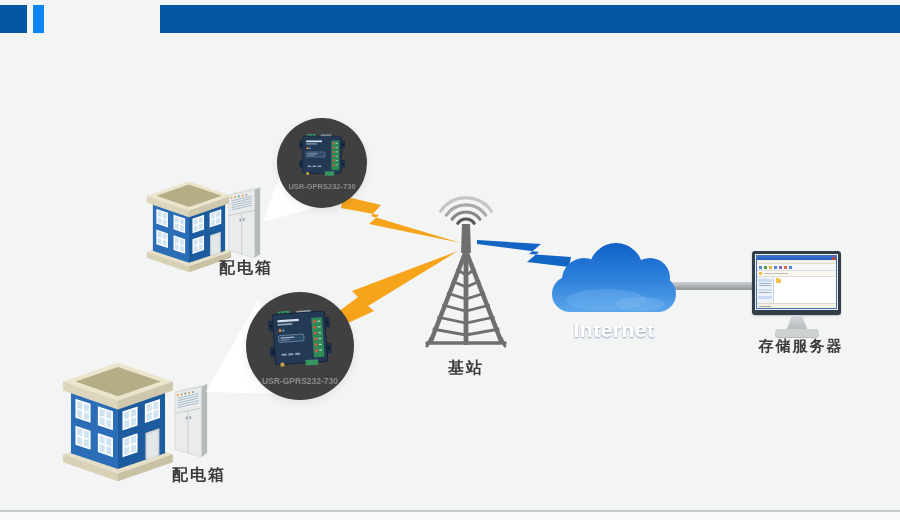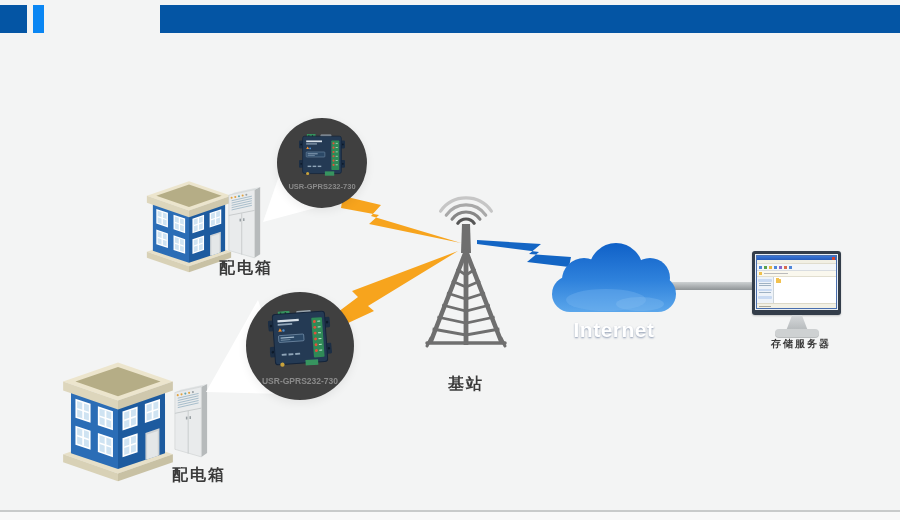--- a/index.html
+++ b/index.html
@@ -186,21 +186,21 @@
     <path d="M28.3,22.2 A24,24 0 0 1 67.7,22.2" fill="none" stroke="#a9a9a9" stroke-width="3.2" stroke-linecap="round"></path>
     <path d="M22.6,18.2 A31,31 0 0 1 73.4,18.2" fill="none" stroke="#c6c6c6" stroke-width="3.2" stroke-linecap="round"></path>
   </g>
   <polygon points="44,31 52,31 53,60 43,60" fill="#6f6f6f"></polygon>
   <rect x="45.6" y="58" width="4.8" height="94" fill="#6f6f6f"></rect>
   <path d="M48,58 L13,148 M48,58 L83,148" stroke="#6f6f6f" stroke-width="4.5" stroke-linecap="round" fill="none"></path>
   <path d="M38.6,76 L48,82 L57.4,76 M33.8,88 L48,94 L62.2,88 M29,100 L48,106 L67,100 M24.2,112 L48,118 L71.8,112 M19.4,124 L48,130 L76.6,124 M14.6,136 L48,142 L81.4,136" stroke="#6f6f6f" stroke-width="2.8" fill="none"></path>
   <path d="M9,150 L87,150" stroke="#6f6f6f" stroke-width="3.5" stroke-linecap="round"></path>
   <path d="M13,145 L9,153 M83,145 L87,153" stroke="#6f6f6f" stroke-width="3" stroke-linecap="round"></path>
 </svg>
-<div class="lbl" style="left:416px;top:374px;width:100px;">基站</div>
+<div class="lbl" style="left:416px;top:358px;width:100px;">基站</div>
 
 <svg class="abs" style="left:0;top:0;pointer-events:none;" width="900" height="520" viewBox="0 0 900 520">
   <defs>
     <linearGradient id="cableGrad" x1="0" y1="0" x2="0" y2="1">
       <stop offset="0" stop-color="#cdd1d2"></stop>
         <stop offset="1" stop-color="#8f9496"></stop>
     </linearGradient>
   </defs>
   <polygon points="263,222 294,133 330,204" fill="#ffffff"></polygon>
   <polygon points="206,392 258,300 290,394" fill="#ffffff"></polygon>
@@ -275,13 +275,13 @@
         </div>
       </div>
       <div class="statusbar">
           <div class="statln"></div>
         </div>
     </div>
   </div>
 </div>
 <div class="neck"></div>
 <div class="mbase"></div>
-<div class="lbl" style="left:751px;top:337px;width:100px;font-size:10px;">存储服务器</div>
+<div class="lbl" style="left:751px;top:337px;width:100px;font-size:15px;">存储服务器</div>
 
 </body></html>

